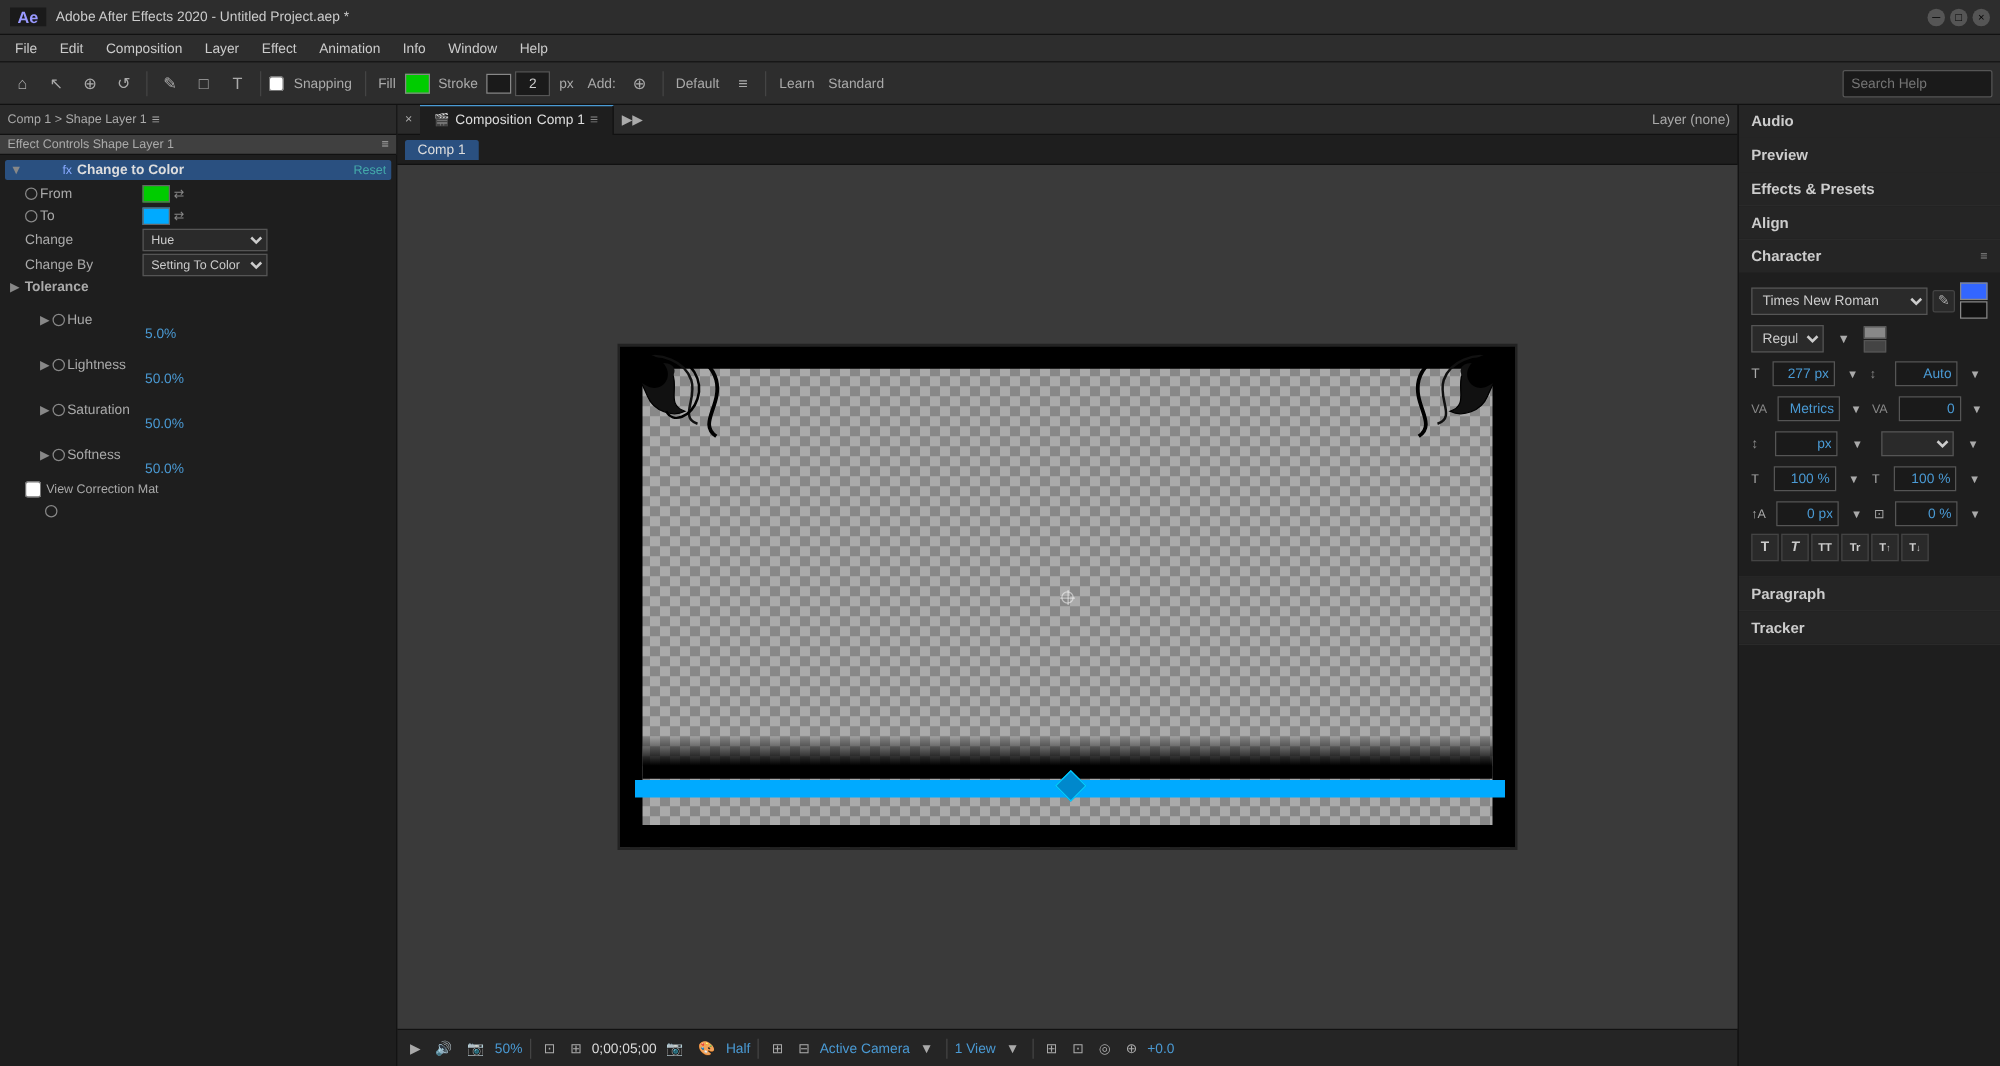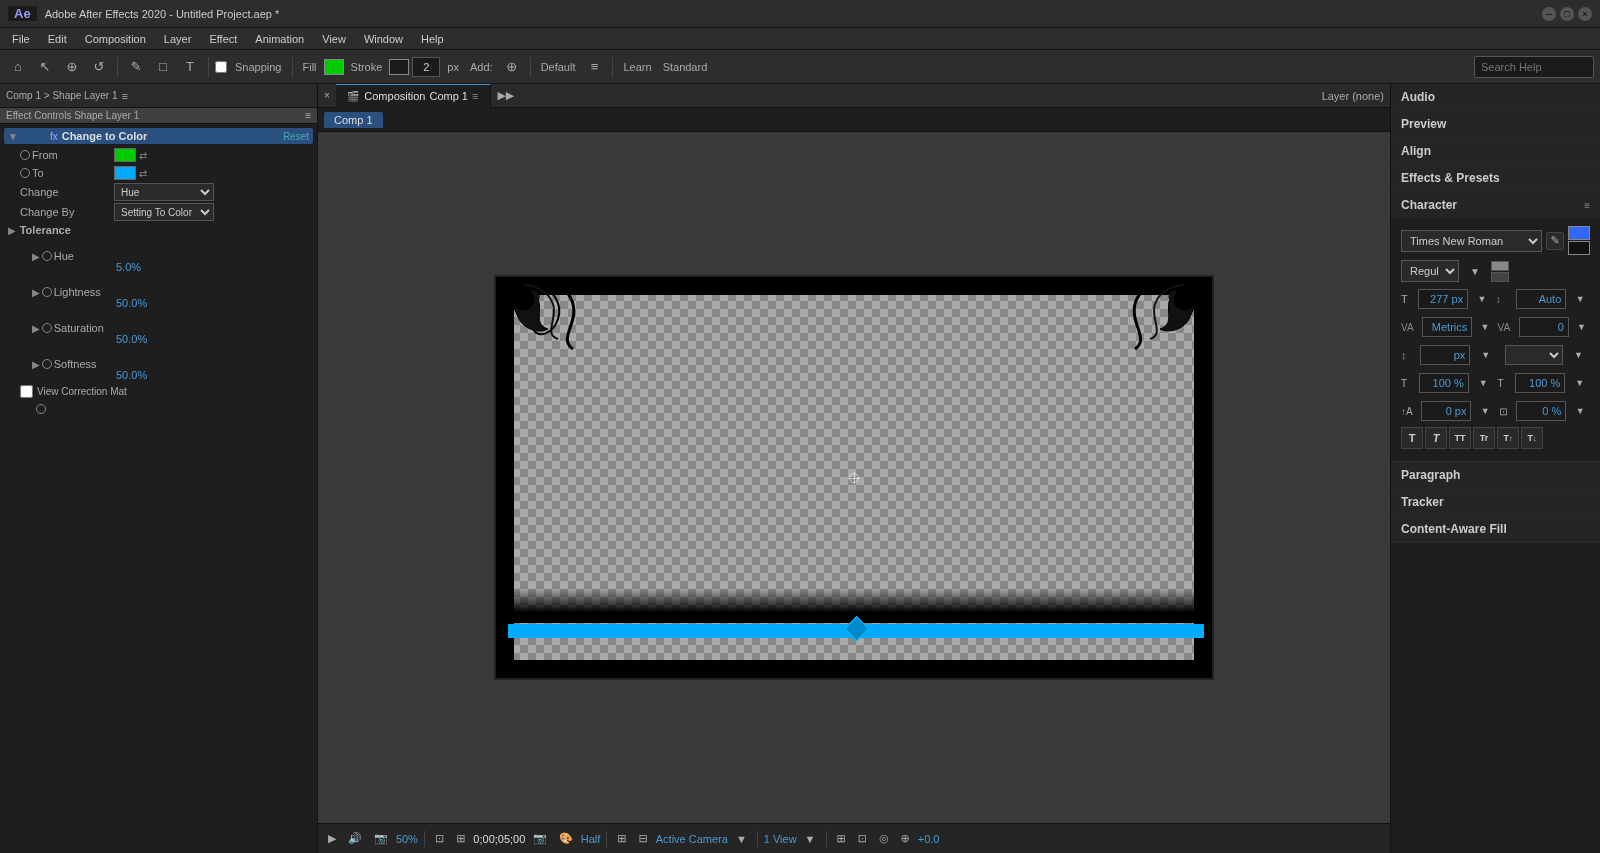--- a/index.html
+++ b/index.html
@@ -129,21 +129,21 @@
   </div>
 </div>
 
 <div id="menu-bar">
   <span class="menu-item">File</span>
   <span class="menu-item">Edit</span>
   <span class="menu-item">Composition</span>
   <span class="menu-item">Layer</span>
   <span class="menu-item">Effect</span>
   <span class="menu-item">Animation</span>
-  <span class="menu-item">View</span>
+  <span class="menu-item">Info</span>
   <span class="menu-item">Window</span>
   <span class="menu-item">Help</span>
 </div>
 
 <div id="toolbar">
   <button class="tb-btn">⌂</button>
   <button class="tb-btn">↖</button>
   <button class="tb-btn">⊕</button>
   <button class="tb-btn">↺</button>
   <div class="tb-sep"></div>
@@ -386,27 +386,27 @@
     </div>
 
     <div class="rp-section">
       <div class="rp-section-header">
         <span class="rp-section-title">Preview</span>
       </div>
     </div>
 
     <div class="rp-section">
       <div class="rp-section-header">
+        <span class="rp-section-title">Effects &amp; Presets</span>
+      </div>
+    </div>
+
+    <div class="rp-section">
+      <div class="rp-section-header">
         <span class="rp-section-title">Align</span>
-      </div>
-    </div>
-
-    <div class="rp-section">
-      <div class="rp-section-header">
-        <span class="rp-section-title">Effects &amp; Presets</span>
       </div>
     </div>
 
 
     <div class="rp-section">
       <div class="rp-section-header">
         <span class="rp-section-title">Character</span>
         <span class="rp-section-icon">≡</span>
       </div>
       <div class="rp-content">
@@ -500,20 +500,15 @@
         <span class="rp-section-title">Paragraph</span>
       </div>
     </div>
 
     <div class="rp-section">
       <div class="rp-section-header">
         <span class="rp-section-title">Tracker</span>
       </div>
     </div>
 
-    <div class="rp-section">
-      <div class="rp-section-header">
-        <span class="rp-section-title">Content-Aware Fill</span>
-      </div>
-    </div>
 
   </div>
 </div>
 
 </body></html>

